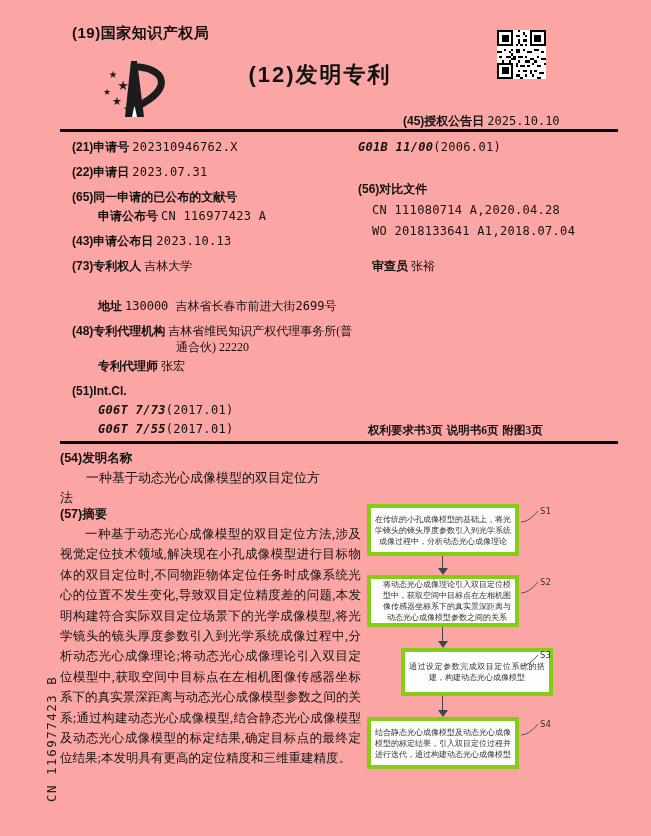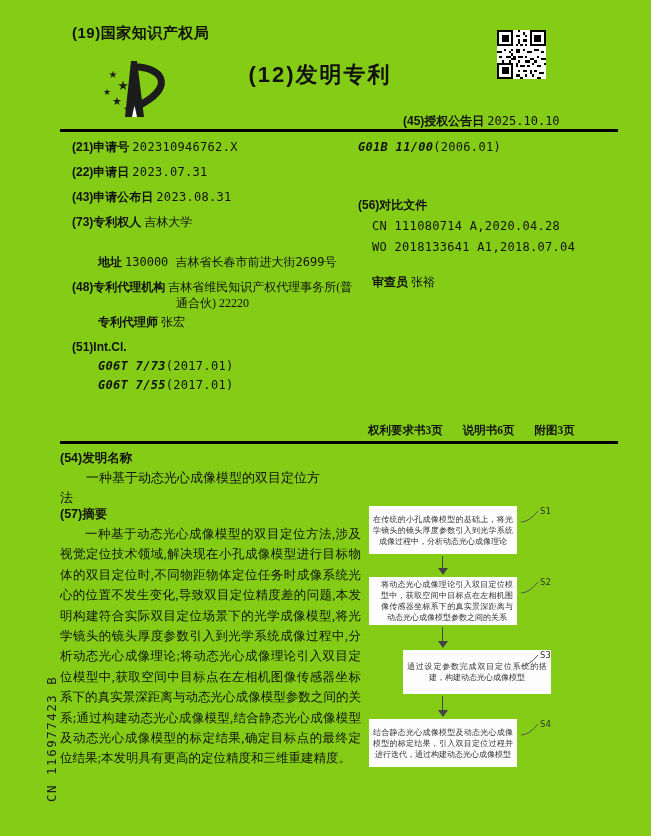--- a/index.html
+++ b/index.html
@@ -1,18 +1,18 @@
 <!DOCTYPE html>
 <html><head>
 <meta charset="utf-8">
 <style>
   html,body{margin:0;padding:0;background:#e9e9e7;}
   .page{
     position:relative;width:651px;height:836px;margin:0 auto;
-    background:#84cc16;color:#111;overflow:hidden;
+    background:#fca5a5;color:#111;overflow:hidden;
     font-family:"Liberation Serif","DejaVu Serif",serif;
   }
   .lbl{font-weight:bold;font-family:"Liberation Sans","DejaVu Sans",sans-serif;}
   .ipc{font-style:italic;font-weight:bold;}
 
   .office{position:absolute;left:72px;top:24px;font-size:15px;letter-spacing:.5px;}
   .logo{position:absolute;left:90px;top:56px;width:88px;height:74px;}
   .doctype{position:absolute;left:160px;top:60px;width:320px;text-align:center;font-size:22px;letter-spacing:2px;}
   .qr{position:absolute;left:497px;top:30px;width:49px;height:49px;}
   .pubrow{position:absolute;left:403px;width:216px;font-size:12px;white-space:nowrap;}
@@ -23,30 +23,30 @@
   .rule2{top:441px;height:3px;}
 
   .col{position:absolute;top:139px;font-size:12px;line-height:16px;}
   .col-l{left:72px;width:288px;}
   .col-r{left:358px;width:262px;}
   .field{margin-bottom:9px;}
   .sub{margin-left:26px;margin-top:3px;}
   .hang{padding-left:104px;text-indent:-104px;}
   .num{font-family:"DejaVu Sans Mono",monospace;letter-spacing:.3px;}
 
-  .pages{position:absolute;left:368px;top:423px;font-size:11.5px;display:flex;gap:20px;font-weight:bold;}
+  .pages{position:absolute;left:368px;top:423px;font-size:11.5px;display:flex;gap:4px;font-weight:bold;}
 
   .sec54-label{position:absolute;left:60px;top:450px;font-size:12.5px;}
   .sec54-title{position:absolute;left:60px;top:468px;width:268px;font-size:13px;line-height:20px;text-indent:2em;}
   .sec57-label{position:absolute;left:60px;top:506px;font-size:12.5px;}
   .abstract{position:absolute;left:60px;top:524px;width:301px;font-size:12.5px;line-height:20.4px;
     text-align:justify;text-indent:2em;}
 
   .flow{position:absolute;left:358px;top:492px;width:262px;height:300px;}
-  .fc-box{position:absolute;left:9px;width:152px;min-height:36px;border:2px solid #84cc16;
+  .fc-box{position:absolute;left:9px;width:152px;min-height:36px;border:4px solid #84cc16;
     background:#fdfdfd;display:flex;align-items:center;justify-content:center;
     font-size:8px;line-height:11px;padding:3px 4px;box-sizing:border-box;
     text-align:justify;text-align-last:center;color:#333;}
   .fc-arrow{position:absolute;left:84px;width:1px;background:#444;}
   .fc-head{position:absolute;left:80px;width:0;height:0;border-left:5px solid transparent;
     border-right:5px solid transparent;border-top:7px solid #444;}
   .fc-step{position:absolute;font-size:9px;font-family:"DejaVu Sans Mono",monospace;color:#333;}
   .fc-lead{position:absolute;width:22px;height:16px;}
 
   .sidecode{position:absolute;left:44px;top:802px;width:162px;font-size:12.5px;
@@ -92,22 +92,29 @@
   <div class="col col-l">
     <div class="field">
       <span class="lbl">(21)申请号</span>
       <span class="num">202310946762.X</span>
     </div>
     <div class="field">
       <span class="lbl">(22)申请日</span>
       <span class="num">2023.07.31</span>
     </div>
     <div class="field">
+      <div class="lbl">(65)同一申请的已公布的文献号</div>
+      <div class="sub">
+        <span class="lbl">申请公布号</span>
+        <span class="num">CN 116977423 A</span>
+      </div>
+    </div>
+    <div class="field">
       <span class="lbl">(43)申请公布日</span>
-      <span class="num">2023.08.31</span>
+      <span class="num">2023.10.13</span>
     </div>
     <div class="field">
       <span class="lbl">(73)专利权人</span>
       <span>吉林大学</span>
       <div class="sub" style="width:248px;margin-top:24px;">
         <span class="lbl">地址</span>
         <span class="num" style="letter-spacing:0;">130000 吉林省长春市前进大街2699号</span>
       </div>
     </div>
     <div class="field">
@@ -125,21 +132,21 @@
       <div class="sub">
         <span class="ipc num">G06T 7/73</span><span class="num">(2017.01)</span>
       </div>
       <div class="sub">
         <span class="ipc num">G06T 7/55</span><span class="num">(2017.01)</span>
       </div>
     </div>
   </div>
 
   <div class="col col-r">
-    <div class="field" style="margin-bottom:42px;">
+    <div class="field" style="margin-bottom:26px;">
       <span class="ipc num">G01B 11/00</span><span class="num">(2006.01)</span>
     </div>
     <div class="field">
       <div class="lbl">(56)对比文件</div>
       <div class="sub num" style="margin-left:14px;line-height:21px;">
         <div>CN 111080714 A,2020.04.28</div>
         <div>WO 2018133641 A1,2018.07.04</div>
       </div>
     </div>
     <div class="field" style="margin-top:16px;margin-left:14px;">

